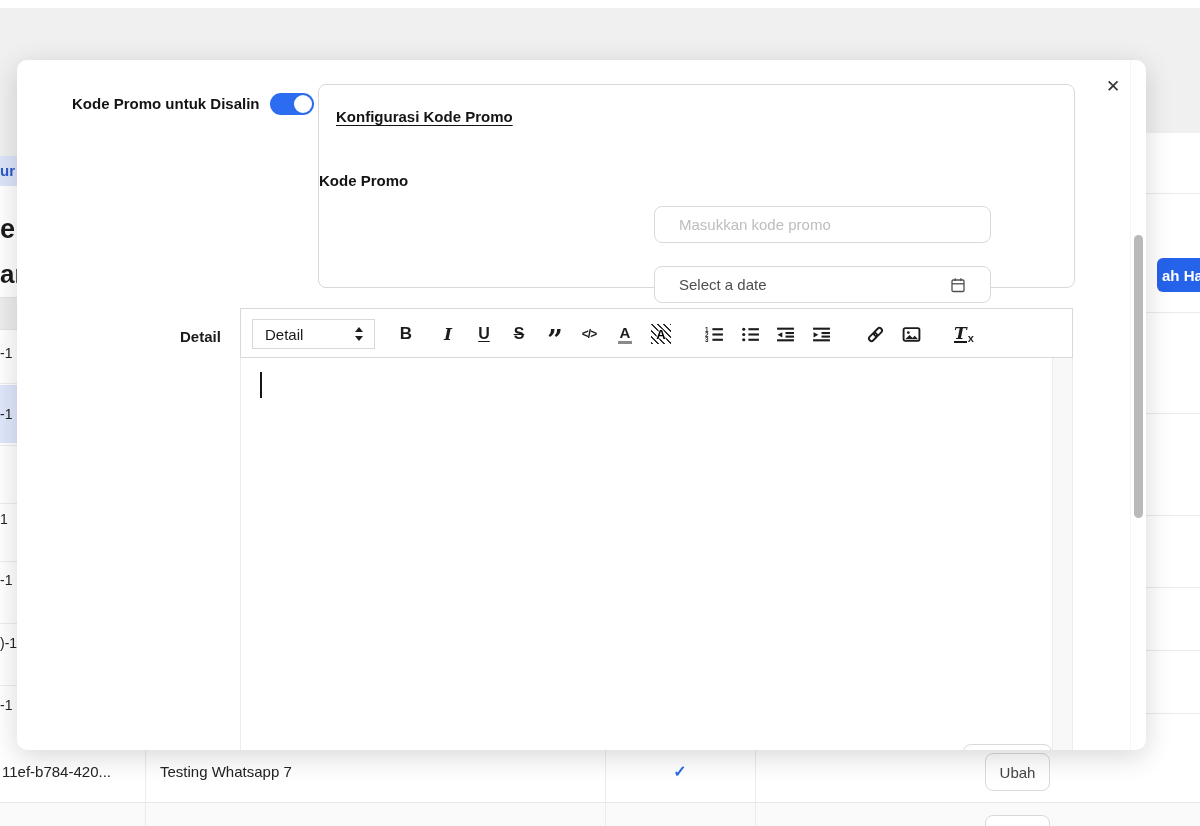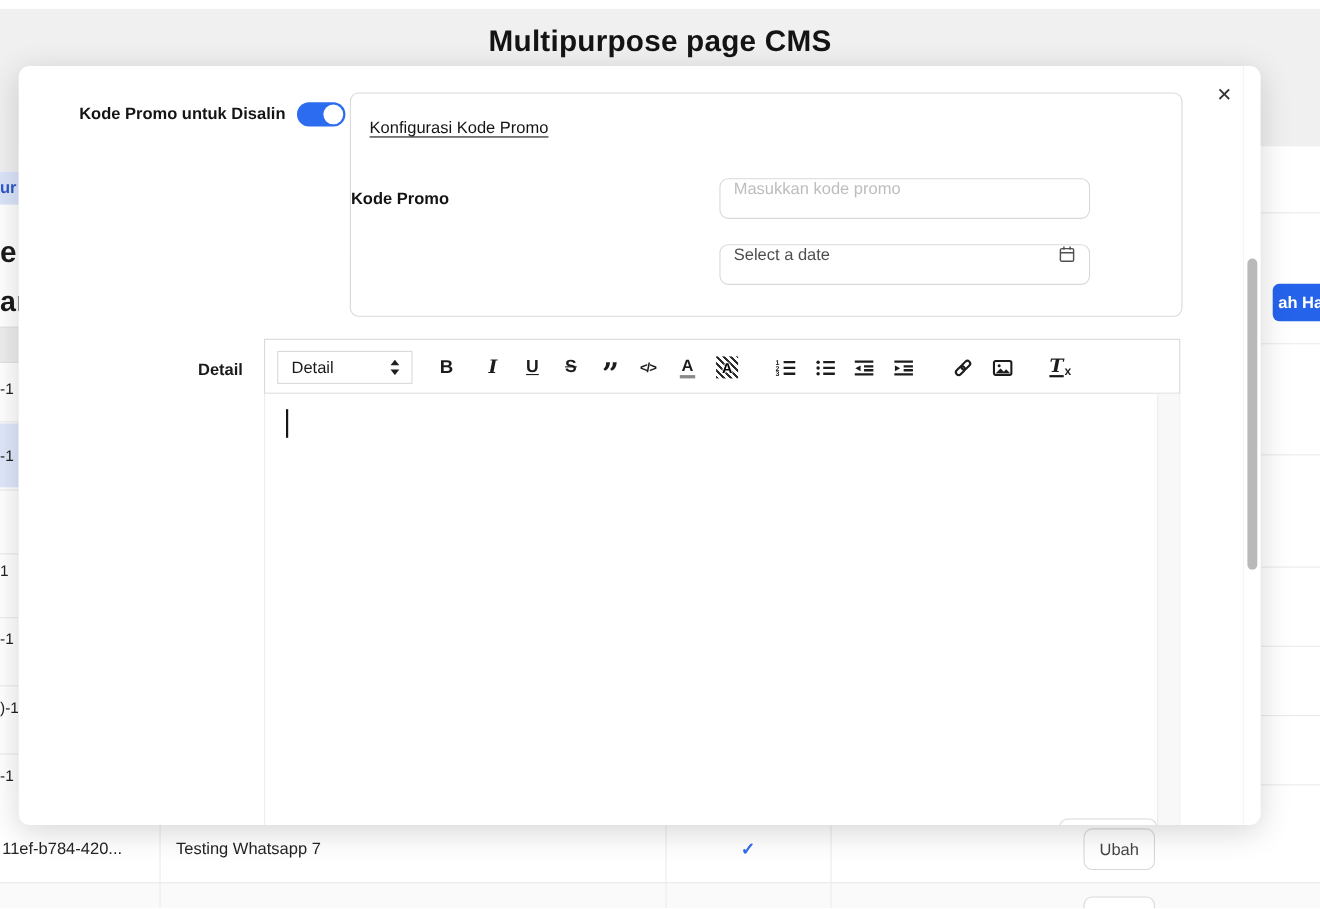--- a/index.html
+++ b/index.html
@@ -46,26 +46,26 @@
   .modal-close { position:absolute; left:1082px; top:12px; width:28px; height:28px; background:none;
     border:none; font-size:17px; color:#333; cursor:pointer; font-family:"Liberation Sans",sans-serif; }
   .toggle-label { position:absolute; left:55px; top:29px; height:30px; line-height:30px;
     font-size:15px; font-weight:700; color:#141414;text-align:right; }
   .switch { position:absolute; left:253px; top:33px; width:44px; height:22px; border-radius:11px;
     background:#2c6cf0; cursor:pointer; }
   .knob { position:absolute; right:2px; top:2px; width:18px; height:18px; border-radius:50%; background:#fff; }
 
   .panel { position:absolute; left:301px; top:24px; width:757px; height:204px;
     border:1px solid #d9d9d9; border-radius:8px; background:#fff; }
-  .panel-title { position:absolute; left:17px; top:23px; font-size:15px; font-weight:400;
+  .panel-title { position:absolute; left:17px; top:23px; font-size:15px; font-weight:700;
     color:#141414; text-decoration:underline; text-underline-offset:3px; }
   .f-label { position:absolute; left:0; width:325px; height:37px; line-height:37px;
     text-align:left; font-size:15px; font-weight:700; color:#141414; }
   .f-input { position:absolute; left:335px; width:337px; height:37px; border:1px solid #d9d9d9;
-    border-radius:8px; background:#fff; display:flex; align-items:flex-start; padding:0 12px; }
+    border-radius:8px; background:#fff; display:flex; align-items:center; padding:0 24px;margin-top:44px; }
   .f-input input { border:none; outline:none; width:100%; font-size:15px;
     font-family:"Liberation Sans",sans-serif; color:#333; background:transparent; }
   .f-input input::placeholder { color:#bdbdbd; }
   .date-text { flex:1; font-size:15px; color:#4e4e4e; }
 
   .detail-label { position:absolute; left:163px; top:268px; font-size:15px; font-weight:700; color:#1a1a1a; }
 
   .toolbar { position:absolute; left:223px; top:248px; width:833px; height:50px;
     border:1px solid #d9d9d9; background:#fff; }
   .fmt-select { position:absolute; left:11px; top:10px; width:123px; height:30px;
@@ -101,21 +101,20 @@
   .modal-divider { position:absolute; left:1113px; top:0; width:1px; height:690px; background:rgba(0,0,0,.045); }
   .mscroll { position:absolute; left:1117px; top:175px; width:9px; height:283px;
     border-radius:5px; background:#b9b9b9; cursor:grab; }
 </style>
 </head>
 <body>
 
 <div class="stage">
 
   <div class="band"></div>
-  <h1 class="page-title">Multipurpose page CMS</h1>
 
   <div class="left-sliver">
     <div class="ls-grayext"></div>
     <div class="ls-menu">
       <span>ur</span>
     </div>
     <div class="ls-h" style="top:214px; font-size:27px;">e</div>
     <div class="ls-h" style="top:259px; font-size:26px;">ar</div>
     <div class="ls-thead"></div>
     <div class="ls-selrow"></div>

